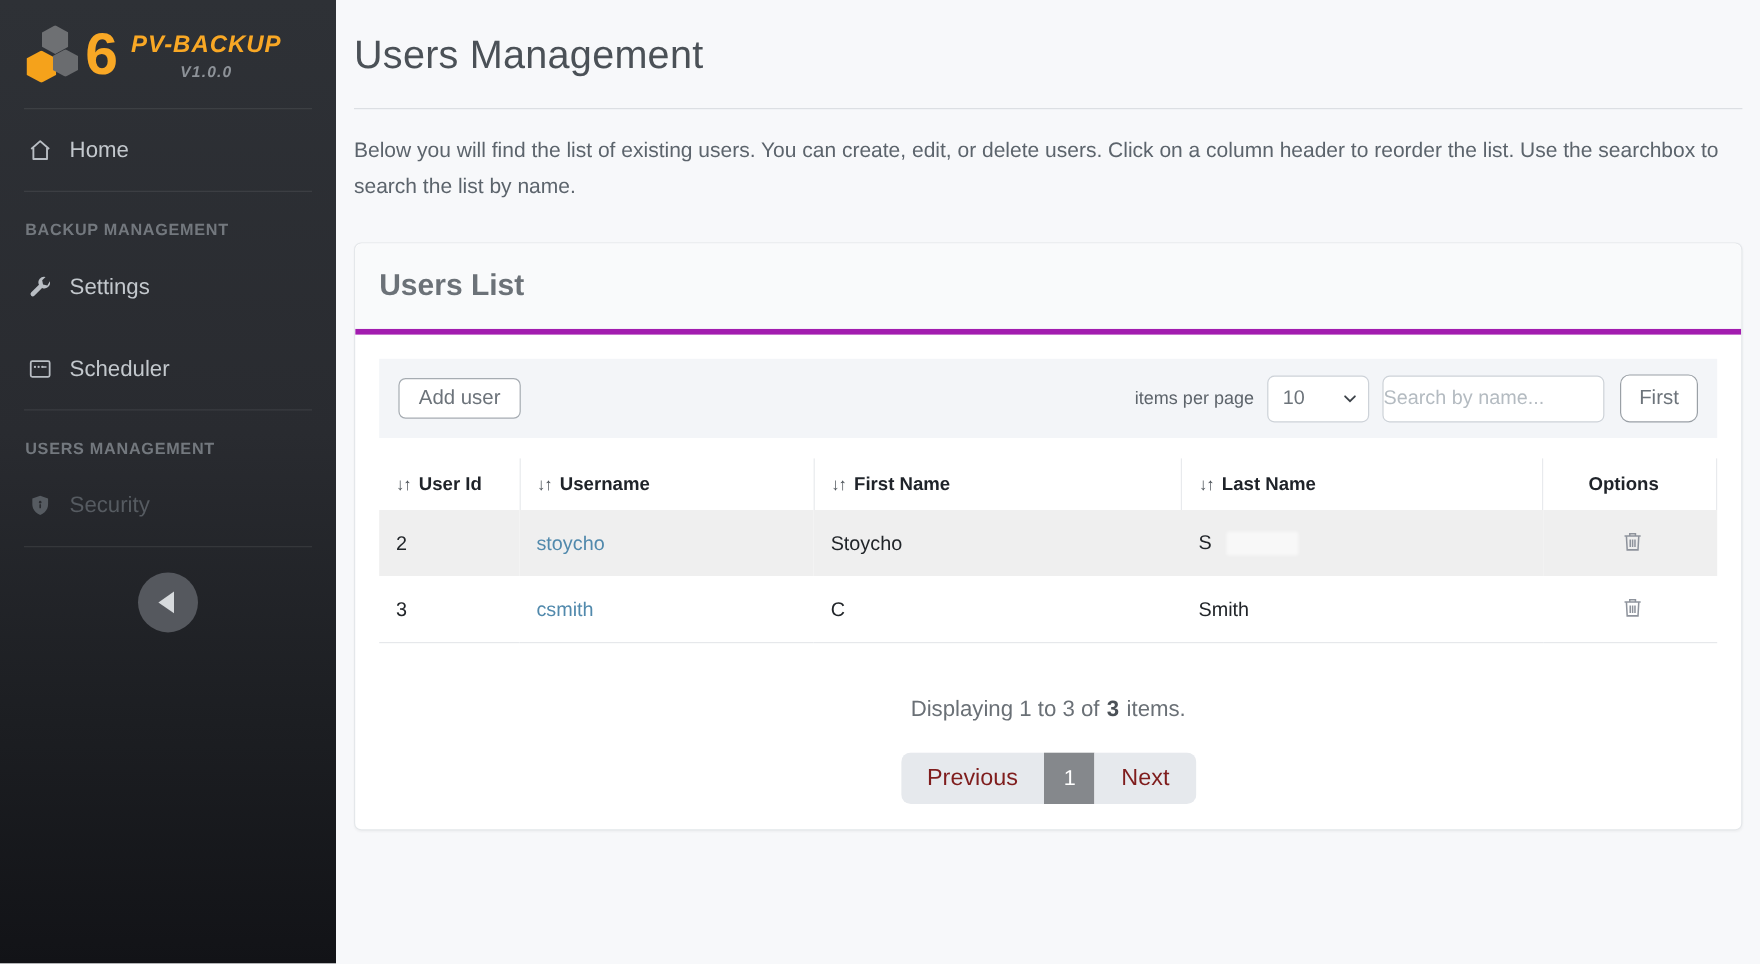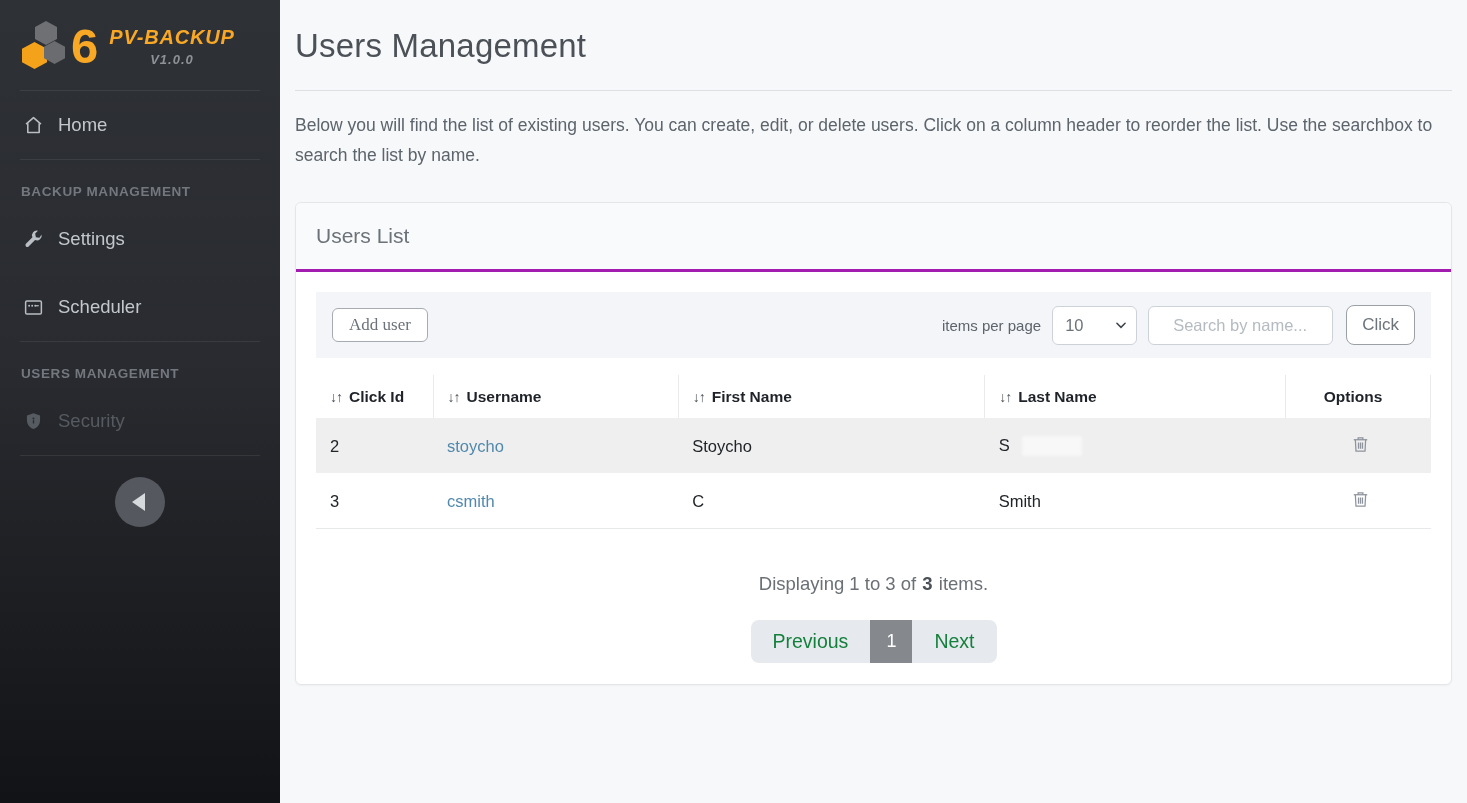--- a/index.html
+++ b/index.html
@@ -42,37 +42,37 @@
     display:flex; align-items:flex-end; justify-content:center; overflow:hidden; cursor:pointer; }
   .avatar svg { width:30px; height:32px; }
 
   .content { flex:1; padding:27px 15px 0; overflow:hidden; }
   .page-title { font-size:33px; font-weight:400; color:#4b5157; letter-spacing:0.2px; }
   .title-rule { border:none; border-top:1px solid #dcdfe3; margin-top:25px; }
   .page-desc { margin-top:19px; font-size:17.5px; line-height:30px; color:#5c646c; padding-right:6px; }
 
   .card { margin-top:32px; background:#fff; border:1px solid #e4e7ea; border-radius:6px;
     box-shadow:0 1px 2px rgba(0,0,0,0.04); }
-  .card-header { padding:21px 20px; background:#f9fafb; border-bottom:3px solid #a21caf;
-    color:#6c7278; font-size:21px; border-radius:6px 6px 0 0; }
+  .card-header { padding:21px 20px; background:#f9fafb; border-bottom:5px solid #a21caf;
+    color:#6c7278; font-size:25px; border-radius:6px 6px 0 0;font-weight:bold; }
   .card-body { padding:20px; }
 
   .toolbar { background:#f3f5f8; padding:13px 16px; display:flex; align-items:center; }
   .btn { background:#fff; border:1px solid #a6acb2; border-radius:6px; color:#6c737a;
     font-size:17px; font-family:inherit; cursor:pointer; }
-  .add-user-btn { padding:6px 16px;font-family:Liberation Serif, serif; }
+  .add-user-btn { padding:6px 16px; }
   .toolbar-right { margin-left:auto; display:flex; align-items:center; }
   .ipp-label { color:#5d646b; font-size:15px; margin-right:11px; }
   .select-wrap { position:relative; margin-right:11px; }
   .ipp-select { appearance:none; -webkit-appearance:none; width:85px; height:39px;
     border:1px solid #cdd2d8; border-radius:6px; background:#fff; color:#6c737a;
     font-size:16.5px; font-family:inherit; padding:0 28px 0 12px; cursor:pointer; }
   .select-chevron { position:absolute; right:9px; top:12px; pointer-events:none; }
   .search-input { width:185px; height:39px; border:1px solid #cdd2d8; border-radius:6px;
-    padding:0 24px; font-size:16.5px; font-family:inherit; color:#495057; background:#fff; margin-right:13px; }
+    padding:0 0; font-size:16.5px; font-family:inherit; color:#495057; background:#fff; margin-right:13px; }
   .search-input::placeholder { color:#b4bbc1; }
   .search-btn { padding:0 15px; height:40px; border-radius:8px; border-color:#9aa0a6; }
 
   table.users { width:100%; border-collapse:collapse; table-layout:fixed; margin-top:17px; }
   .users th { text-align:left; font-weight:700; font-size:15.5px; color:#1f2329;
     padding:13px 10px 12px 14px; border-right:1px solid #e8eaed; cursor:pointer; white-space:nowrap; }
   .users th.options-col { text-align:center; padding-left:0; cursor:default; }
   .sort-glyph { color:#4c5258; font-size:14px; font-weight:400; margin-right:7px; letter-spacing:-1px; }
   .users td { padding:14px 10px 13px 14px; font-size:16.5px; color:#212529; }
   .users tr.striped { background:#efefef; }
@@ -82,21 +82,21 @@
   .trash-btn { background:none; border:none; cursor:pointer; padding:2px; }
   .trash-btn svg { width:19px; height:21px; }
   .redacted-patch { display:inline-block; width:60px; height:20px; vertical-align:middle;
     margin-left:12px; background:rgba(255,255,255,0.55); filter:blur(1.5px); border-radius:2px; }
 
   .summary-line { margin-top:44px; text-align:center; font-size:18.5px; color:#6a7076; }
   .summary-line b { color:#4b5157; margin:0 1px; }
 
   .pagination { display:flex; width:max-content; margin:25px auto 1px; border-radius:8px; overflow:hidden; }
   .page-seg { font-size:19.5px; border:none; font-family:inherit; cursor:pointer; }
-  .page-prev, .page-next { background:#e6e9ed; color:#15803d; padding:0 22px; }
+  .page-prev, .page-next { background:#e6e9ed; color:#7f1d1d; padding:0 22px; }
   .page-current { background:#85888c; color:#ffffff; padding:11px 16px; font-size:18px; }
 
   .icon-muted { color:#b9bec4; }
 </style>
 </head>
 <body>
 
 <aside class="sidebar">
   <div class="logo-row">
     <span class="hexwrap">
@@ -179,35 +179,35 @@
             <span class="ipp-label">items per page</span>
             <span class="select-wrap">
               <select class="ipp-select">
                 <option>10</option>
               </select>
               <svg class="select-chevron" width="14" height="14" viewBox="0 0 24 24" fill="none" stroke="#3d4349" stroke-width="2.6" stroke-linecap="round">
                   <path d="M5 9l7 7 7-7"></path>
                 </svg>
             </span>
             <input class="search-input" type="text" placeholder="Search by name..." style="">
-            <button class="btn search-btn">Click</button>
+            <button class="btn search-btn">First</button>
           </div>
         </div>
 
         <table class="users">
           <colgroup>
               <col style="width:10.5%">
               <col style="width:22%">
               <col style="width:27.5%">
               <col style="width:27%">
               <col style="width:13%">
             </colgroup>
           <thead>
             <tr>
-              <th><span class="sort-glyph">↓↑</span><span>Click Id</span></th>
+              <th><span class="sort-glyph">↓↑</span><span>User Id</span></th>
               <th><span class="sort-glyph">↓↑</span><span>Username</span></th>
               <th><span class="sort-glyph">↓↑</span><span>First Name</span></th>
               <th><span class="sort-glyph">↓↑</span><span>Last Name</span></th>
               <th class="options-col">Options</th>
             </tr>
           </thead>
           <tbody>
             <tr class="striped">
               <td>2</td>
               <td><a class="user-link">stoycho</a></td>

